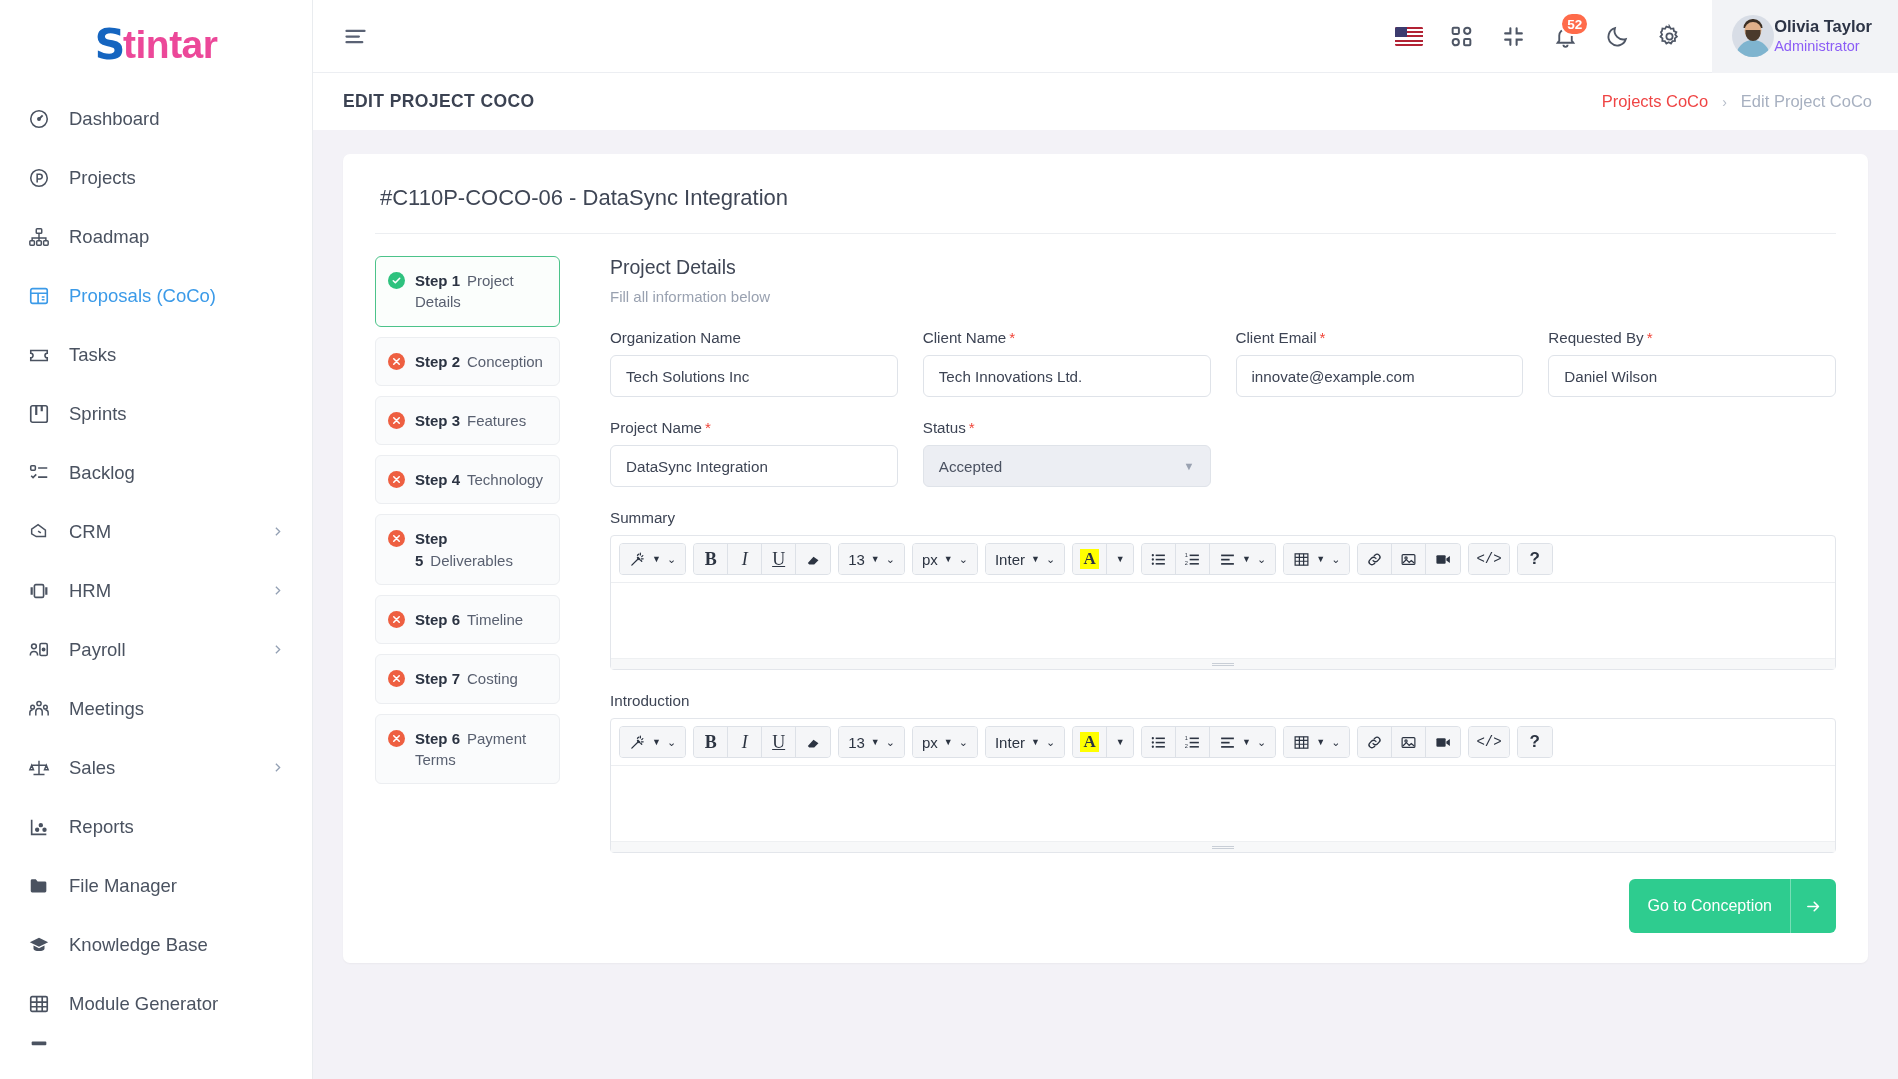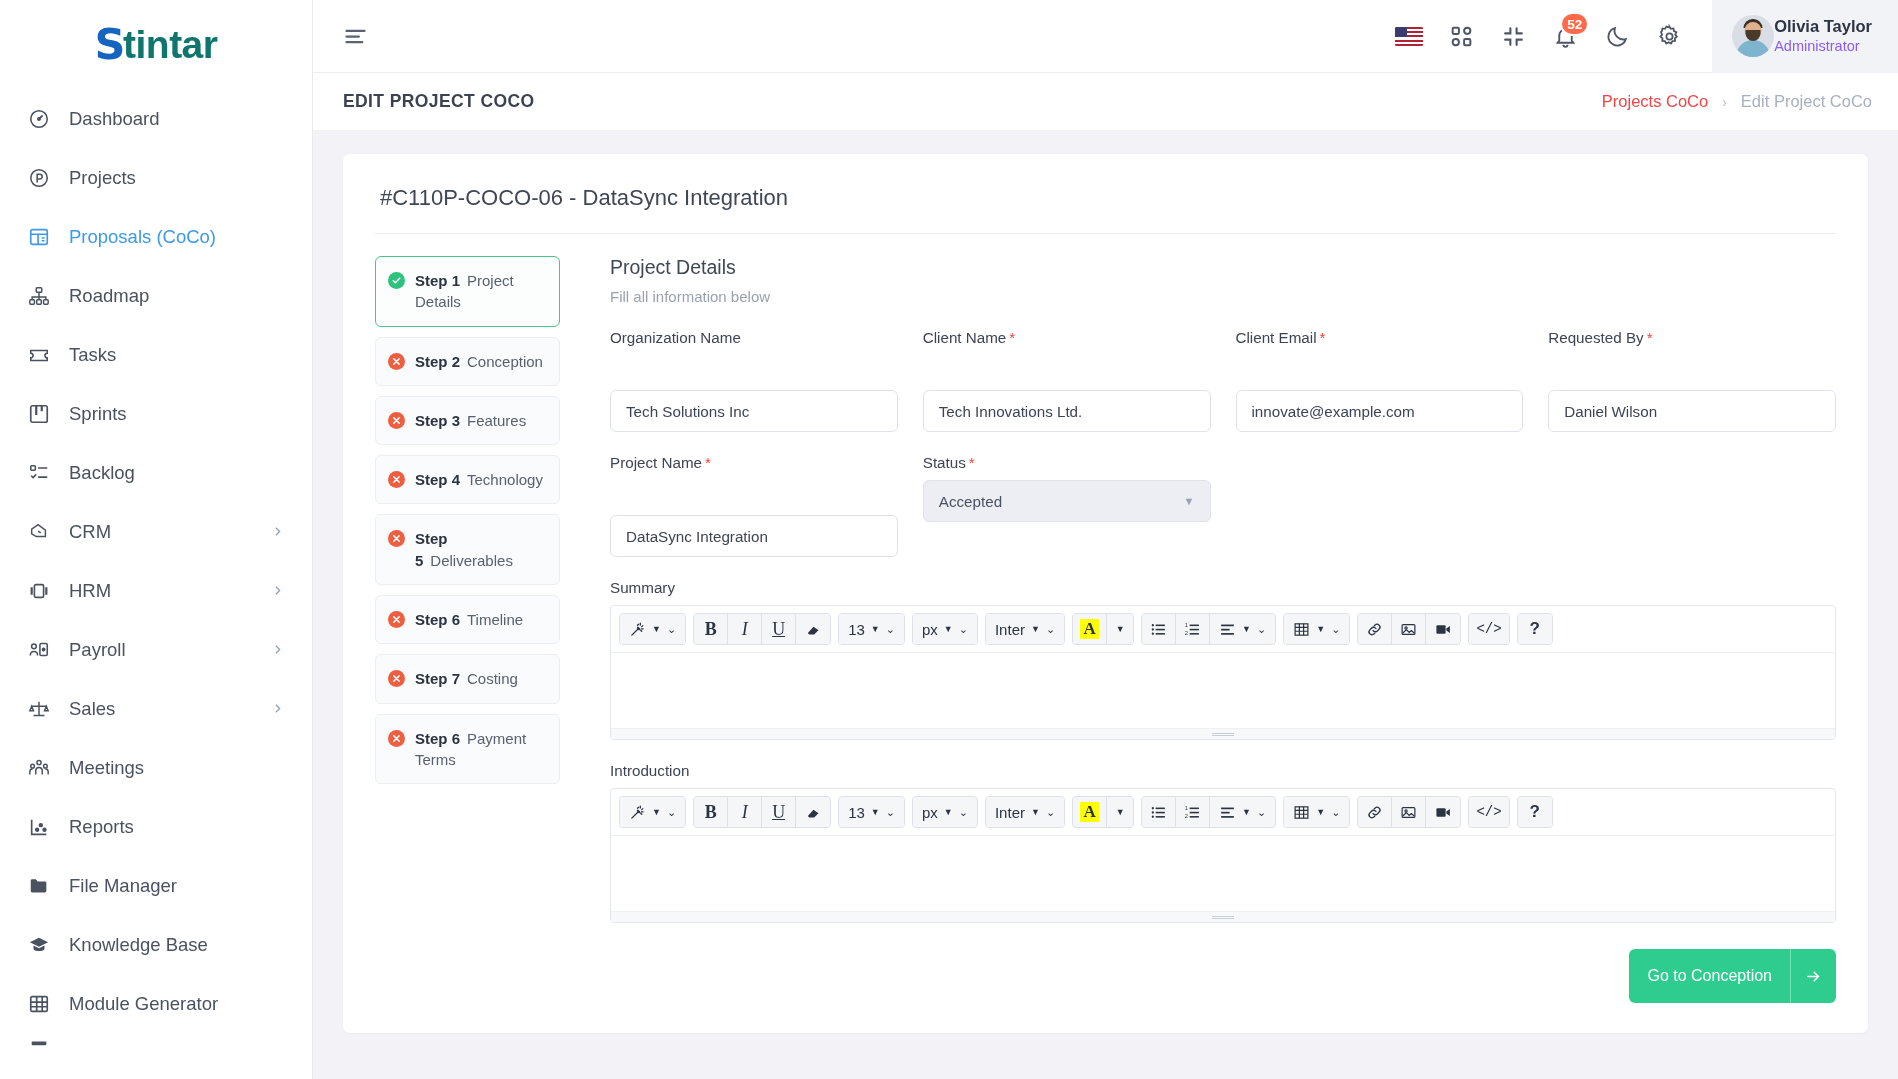--- a/index.html
+++ b/index.html
@@ -19,21 +19,21 @@
   .brand { height: 89px; display: flex; align-items: center; justify-content: center; }
   .brand-logo {
     font-size: 39px; font-weight: bold; letter-spacing: -0.5px;
     display: flex; align-items: center;
   }
   .brand-s {
     color: #1565c0; font-size: 43px; font-weight: 900;
     font-family: "DejaVu Sans", sans-serif; line-height: 1;
     margin-right: -2px;
   }
-  .brand-rest { color: #0f766e; font-weight: bold; }
+  .brand-rest { color: #ec4899; font-weight: bold; }
 
   .nav { flex: 1; padding: 0 0 0 0; }
   .nav-item {
     display: flex; align-items: center; height: 59px;
     padding: 0 28px 0 26px; color: #4a5260; font-size: 18.5px;
     cursor: pointer; position: relative;
   }
   .nav-item.active { color: #3b9ae8; }
   .nav-ico {
     width: 26px; height: 26px; margin-right: 17px; flex-shrink: 0;
@@ -127,21 +127,20 @@
   .sec-title { font-size: 19.5px; color: #3f4655; margin-bottom: 9px; }
   .sec-sub { font-size: 15px; color: #99a1b0; margin-bottom: 24px; }
   .fields { display: flex; gap: 25px; margin-bottom: 22px; }
   .field { flex: 1; min-width: 0; }
   .flabel { font-size: 15.2px; color: #3d4454; margin-bottom: 9px; display: block; }
   .req { color: #f04438; margin-left: 3px; }
   .finput {
     width: 100%; height: 42px; border: 1px solid #dfe3e9; border-radius: 6px;
     padding: 12px 15px; font-size: 15.2px; color: #3d4454; background: #fff;
     font-family: "Liberation Sans", sans-serif;
-    margin-top: 35px;
   }
   .fselect {
     width: 100%; height: 42px; border: 1px solid #dfe3e9; border-radius: 6px;
     padding: 0 15px; font-size: 15.2px; color: #4a5160; background: #eceef3;
     display: flex; align-items: center; cursor: pointer;
   }
   .fselect .car { margin-left: auto; color: #9aa2b1; font-size: 11px; }
 
   
   .ed-label { font-size: 15.2px; color: #3d4454; margin-bottom: 9px; display: block; }
@@ -204,44 +203,44 @@
       <div class="nav-item">
         <span class="nav-ico">
             <svg viewBox="0 0 24 24" fill="none" stroke="currentColor" stroke-width="1.7">
               <circle cx="12" cy="12" r="9"></circle>
               <path d="M10 17V8h3a2.5 2.5 0 010 5h-3"></path>
             </svg>
           </span>
         <span class="nav-label">Projects</span>
       </div>
 
-      <div class="nav-item active">
-        <span class="nav-ico">
-            <svg viewBox="0 0 24 24" fill="none" stroke="currentColor" stroke-width="1.8">
-              <rect x="3" y="4" width="18" height="16" rx="2"></rect>
-              <path d="M3 9h18M11 9v11"></path>
-              <path d="M15 13h3M15 16h3" stroke-width="1.6"></path>
-            </svg>
-          </span>
-        <span class="nav-label">Proposals (CoCo)</span>
-      </div>
-
       <div class="nav-item">
         <span class="nav-ico">
             <svg viewBox="0 0 24 24" fill="none" stroke="currentColor" stroke-width="1.6">
               <rect x="9" y="3" width="6" height="5" rx="1"></rect>
               <rect x="2" y="16" width="5" height="5" rx="1"></rect>
               <rect x="9.5" y="16" width="5" height="5" rx="1"></rect>
               <rect x="17" y="16" width="5" height="5" rx="1"></rect>
               <path d="M12 8v5M4.5 16v-3h15v3M12 13v3"></path>
             </svg>
           </span>
         <span class="nav-label">Roadmap</span>
       </div>
 
+      <div class="nav-item active">
+        <span class="nav-ico">
+            <svg viewBox="0 0 24 24" fill="none" stroke="currentColor" stroke-width="1.8">
+              <rect x="3" y="4" width="18" height="16" rx="2"></rect>
+              <path d="M3 9h18M11 9v11"></path>
+              <path d="M15 13h3M15 16h3" stroke-width="1.6"></path>
+            </svg>
+          </span>
+        <span class="nav-label">Proposals (CoCo)</span>
+      </div>
+
       <div class="nav-item">
         <span class="nav-ico">
             <svg viewBox="0 0 24 24" fill="none" stroke="currentColor" stroke-width="1.7">
               <path d="M3 7h18v3a2.5 2.5 0 000 5v3H3v-3a2.5 2.5 0 000-5V7z"></path>
             </svg>
           </span>
         <span class="nav-label">Tasks</span>
       </div>
 
       <div class="nav-item">
@@ -307,41 +306,41 @@
         <span class="nav-caret">
             <svg viewBox="0 0 24 24" fill="none" stroke="currentColor" stroke-width="2.4">
               <path d="M9 5l7 7-7 7"></path>
             </svg>
           </span>
       </div>
 
       <div class="nav-item">
         <span class="nav-ico">
             <svg viewBox="0 0 24 24" fill="none" stroke="currentColor" stroke-width="1.6">
+              <circle cx="12" cy="6" r="2.3"></circle>
+              <circle cx="5" cy="10" r="2"></circle>
+              <circle cx="19" cy="10" r="2"></circle>
+              <path d="M8.5 19v-4a3.5 3.5 0 017 0v4M2 19v-3a3 3 0 013-3M22 19v-3a3 3 0 00-3-3"></path>
+            </svg>
+          </span>
+        <span class="nav-label">Meetings</span>
+      </div>
+
+      <div class="nav-item">
+        <span class="nav-ico">
+            <svg viewBox="0 0 24 24" fill="none" stroke="currentColor" stroke-width="1.6">
               <path d="M12 4v15M6 19h12M4 9h16M4 9l-2 5h4l-2-5zM20 9l-2 5h4l-2-5z"></path>
             </svg>
           </span>
         <span class="nav-label">Sales</span>
         <span class="nav-caret">
             <svg viewBox="0 0 24 24" fill="none" stroke="currentColor" stroke-width="2.4">
               <path d="M9 5l7 7-7 7"></path>
             </svg>
           </span>
-      </div>
-
-      <div class="nav-item">
-        <span class="nav-ico">
-            <svg viewBox="0 0 24 24" fill="none" stroke="currentColor" stroke-width="1.6">
-              <circle cx="12" cy="6" r="2.3"></circle>
-              <circle cx="5" cy="10" r="2"></circle>
-              <circle cx="19" cy="10" r="2"></circle>
-              <path d="M8.5 19v-4a3.5 3.5 0 017 0v4M2 19v-3a3 3 0 013-3M22 19v-3a3 3 0 00-3-3"></path>
-            </svg>
-          </span>
-        <span class="nav-label">Meetings</span>
       </div>
 
       <div class="nav-item">
         <span class="nav-ico">
             <svg viewBox="0 0 24 24" fill="none" stroke="currentColor" stroke-width="1.8">
               <path d="M4 4v16h16"></path>
               <circle cx="10" cy="15" r="1.5" fill="currentColor"></circle>
               <circle cx="14" cy="10" r="1.5" fill="currentColor"></circle>
               <circle cx="18" cy="15" r="1.5" fill="currentColor"></circle>
             </svg>

